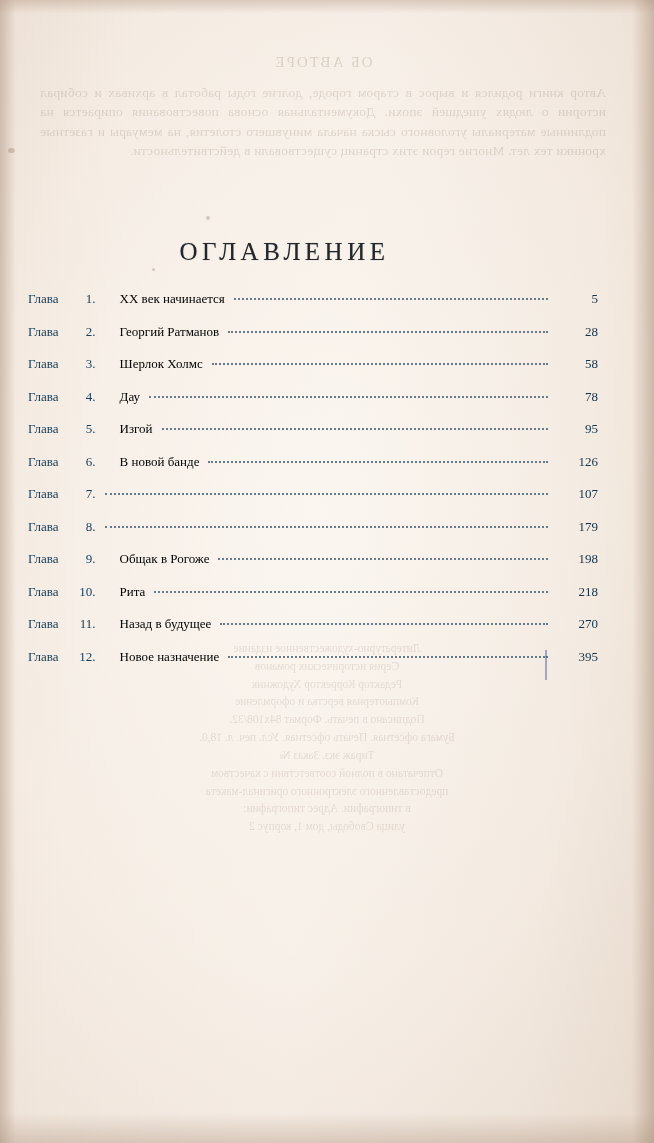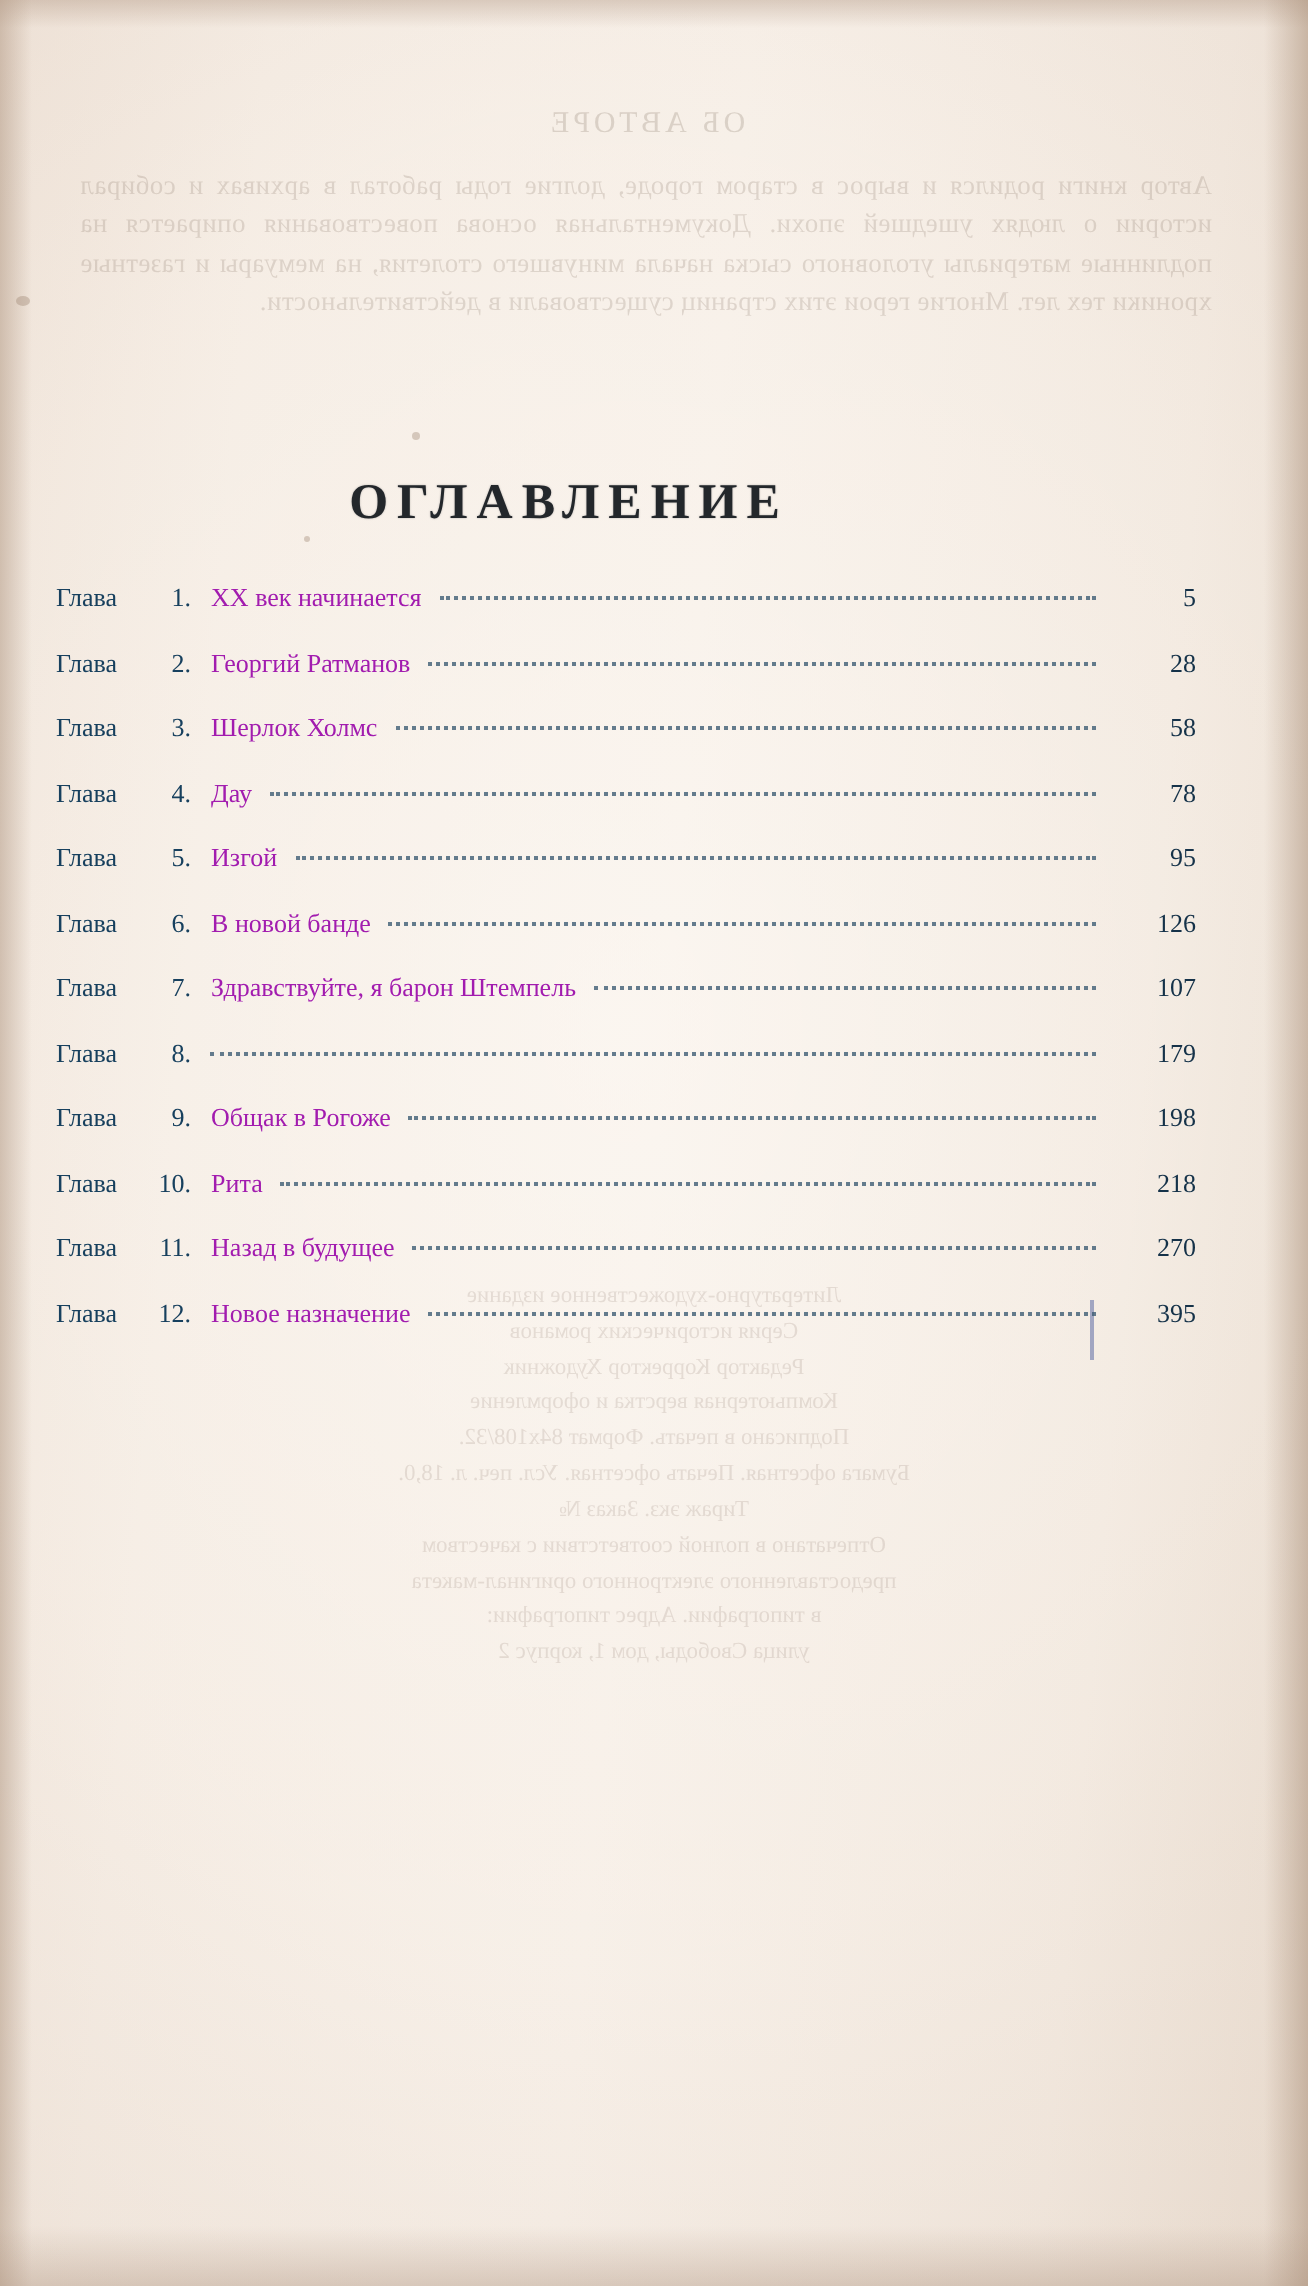--- a/index.html
+++ b/index.html
@@ -104,21 +104,21 @@
     left: 0; top: 0;
     width: 654px;
   }
   .toc-title {
     position: absolute;
     top: 238px;
     left: 0;
     width: 569px;
     text-align: center;
     font-family: "Liberation Serif", serif;
-    font-weight: bold;
+    font-weight: normal;
     font-size: 25px;
     letter-spacing: 4.5px;
     color: #23272b;
     text-shadow: 0 0 1px rgba(40,40,45,0.35);
   }
 
   .toc-list {
     position: absolute;
     top: 292px;
     left: 28px;
@@ -142,23 +142,23 @@
     flex: 0 0 auto;
   }
   .chap-num {
     color: #17405e;
     flex: 0 0 auto;
     text-align: right;
     width: 32px;
     margin-left: 5px;
   }
   .chap-title {
-    color: #a21caf;
+    color: #000000;
     flex: 0 0 auto;
-    margin-left: 10px;
+    margin-left: 24px;
   }
   .dots {
     flex: 1 1 auto;
     overflow: hidden;
     margin: 0 8px 0 9px;
     position: relative;
     bottom: 3px;
     border-bottom: 2.2px dotted #3a5a72;
     opacity: 0.78;
     min-width: 16px;
@@ -253,21 +253,20 @@
       <span class="chap-word">Глава</span>
       <span class="chap-num">6.</span>
       <span class="chap-title">В новой банде</span>
       <span class="dots"></span>
       <span class="page-num">126</span>
     </li>
 
     <li class="toc-row">
       <span class="chap-word">Глава</span>
       <span class="chap-num">7.</span>
-      <span class="chap-title">Здравствуйте, я барон Штемпель</span>
       <span class="dots"></span>
       <span class="page-num">107</span>
     </li>
 
     <li class="toc-row">
       <span class="chap-word">Глава</span>
       <span class="chap-num">8.</span>
       <span class="dots"></span>
       <span class="page-num">179</span>
     </li>

